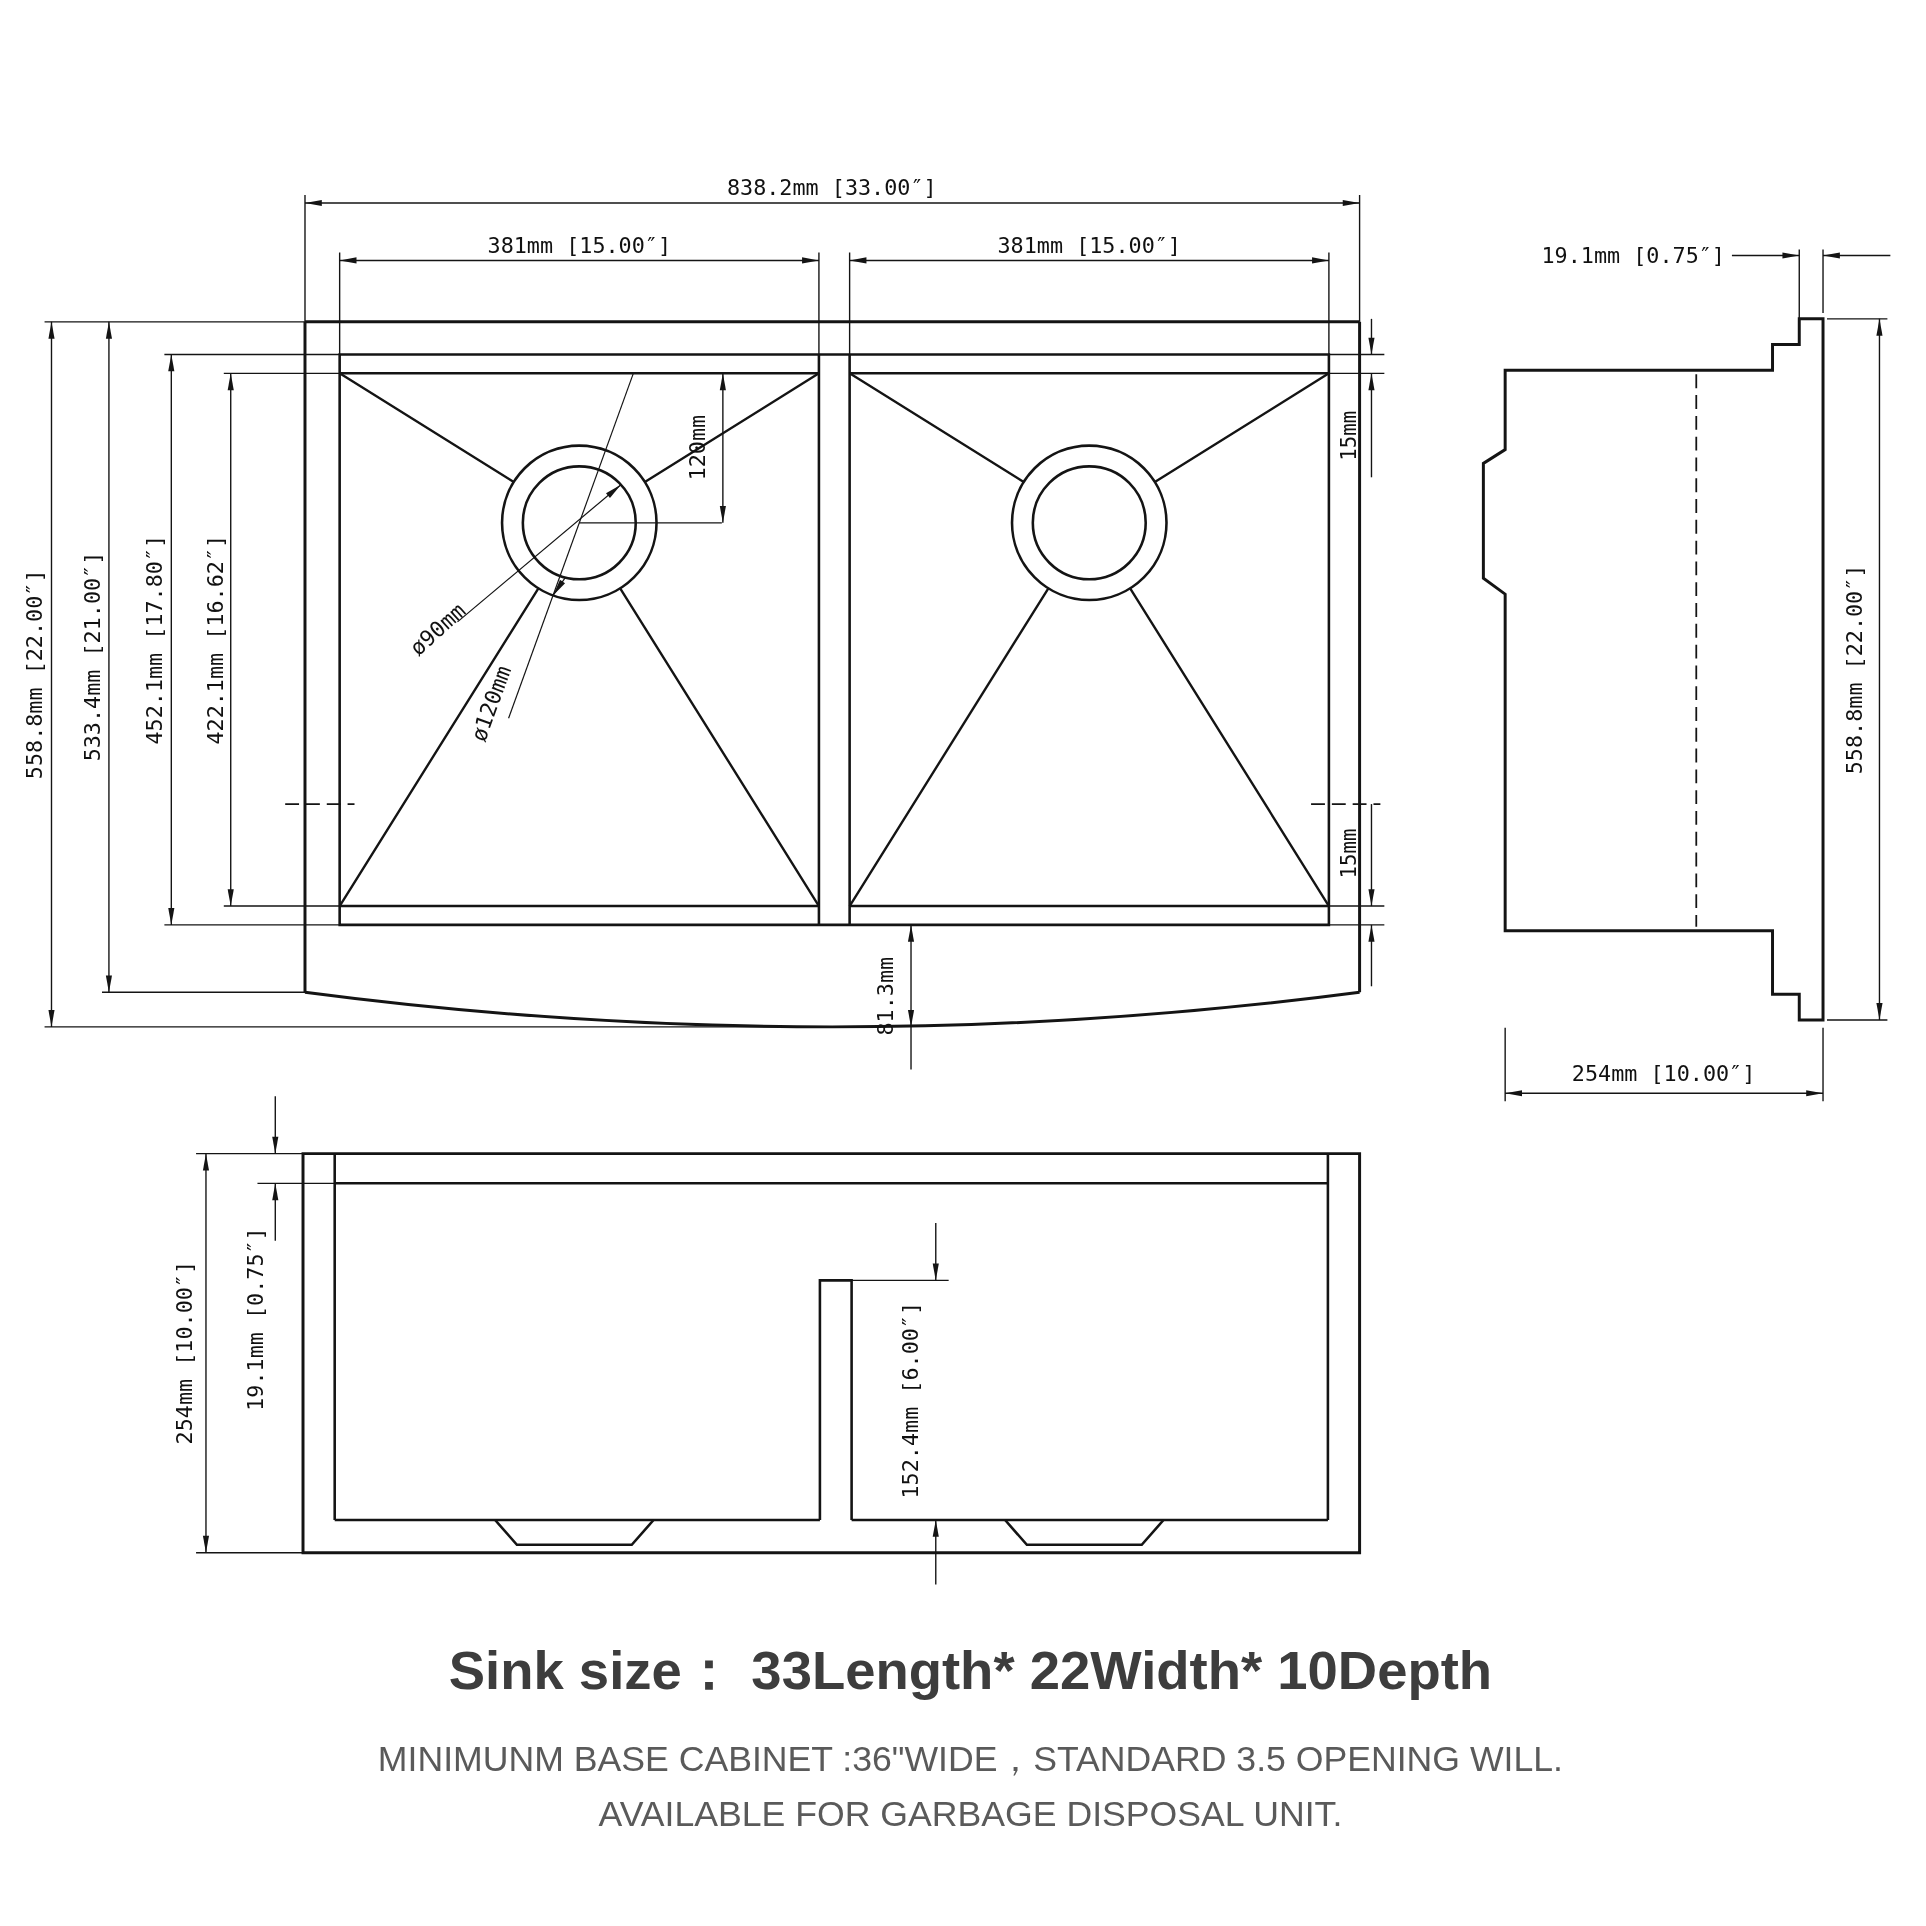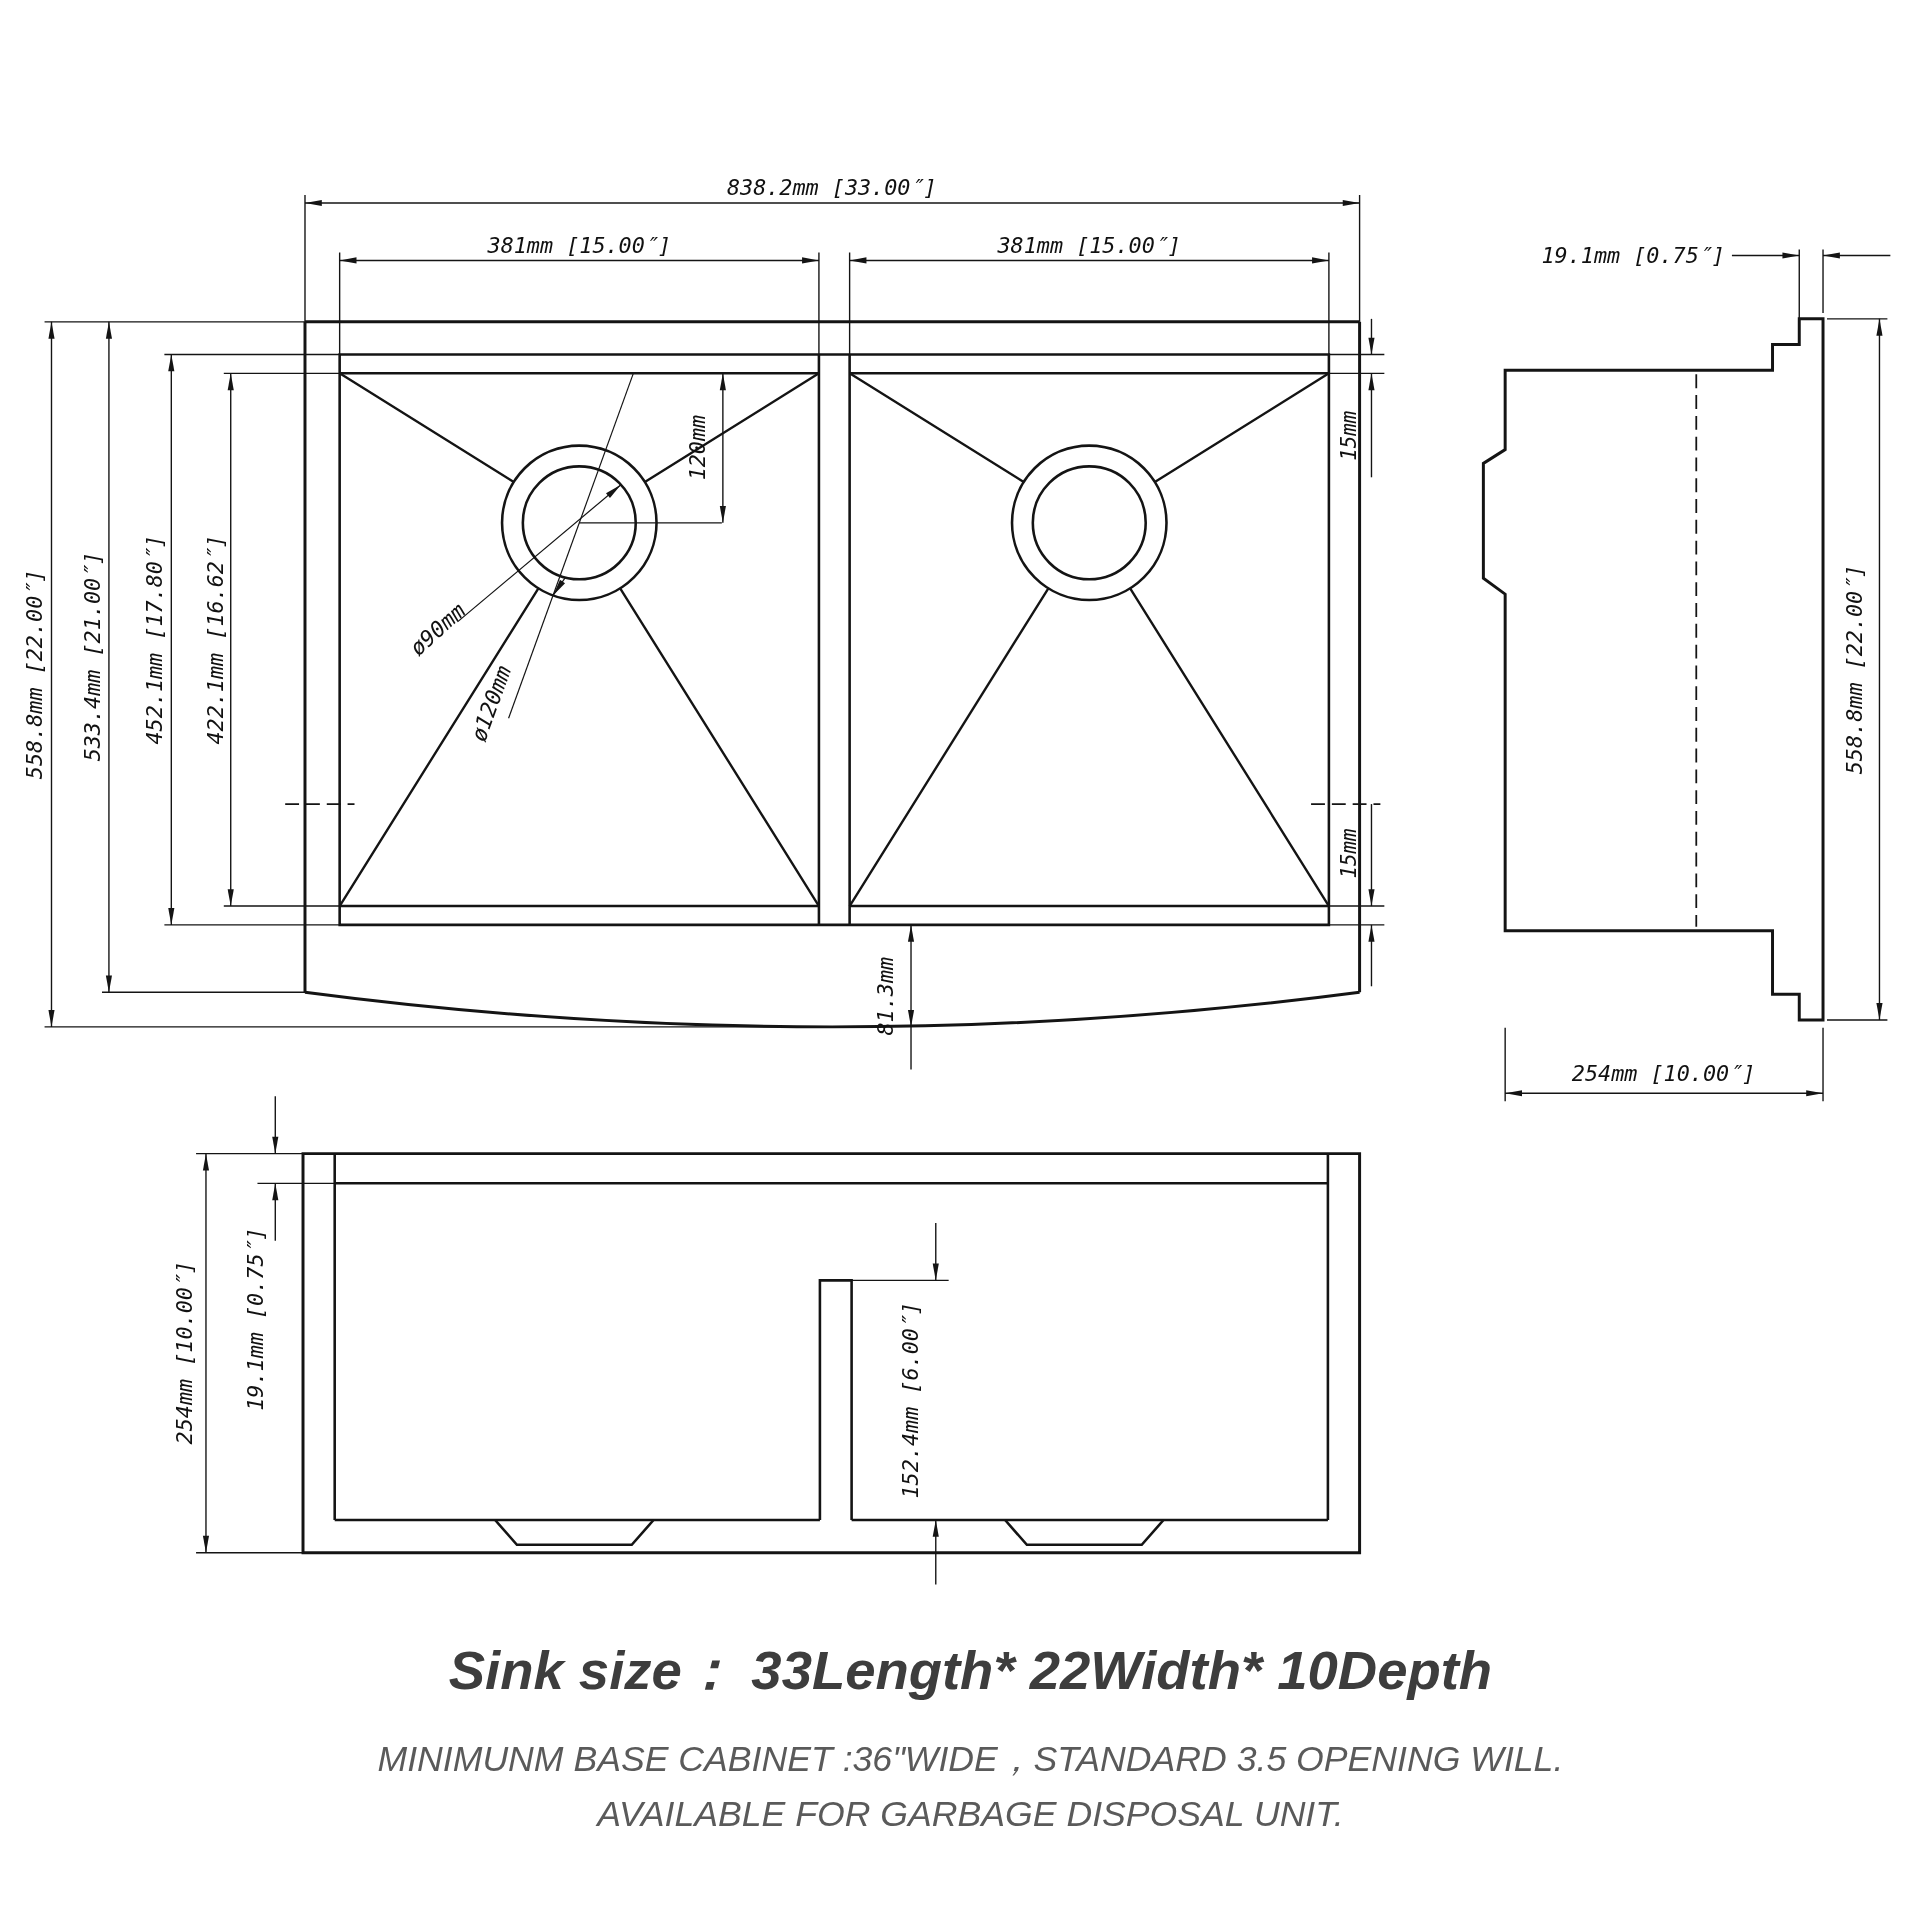--- a/index.html
+++ b/index.html
@@ -1,16 +1,16 @@
 <!DOCTYPE html>
 <html><head>
 <meta charset="utf-8">
 <style>
   html,body{margin:0;padding:0;background:#ffffff;}
-  .page{width:1927px;height:1841px;background:#ffffff;position:relative;overflow:hidden;font-style:italic;}
+  .page{width:1927px;height:1841px;background:#ffffff;position:relative;overflow:hidden;}
   svg{display:block;}
   .dim{font-family:"DejaVu Sans Mono","Liberation Mono",monospace;font-size:22px;fill:#111111;}
   .dim-small{font-family:"DejaVu Sans Mono","Liberation Mono",monospace;font-size:21px;fill:#111111;}
   .title{font-family:"Liberation Sans","DejaVu Sans",sans-serif;font-size:55px;font-weight:bold;fill:#3d3d3d;}
   .note{font-family:"Liberation Sans","DejaVu Sans",sans-serif;font-size:36px;fill:#5a5a5a;}
   .ln{stroke:#141414;fill:none;}
   .w3{stroke-width:3px;}
   .w26{stroke-width:2.6px;}
   .w24{stroke-width:2.4px;}
   .thin{stroke-width:1.4px;}

